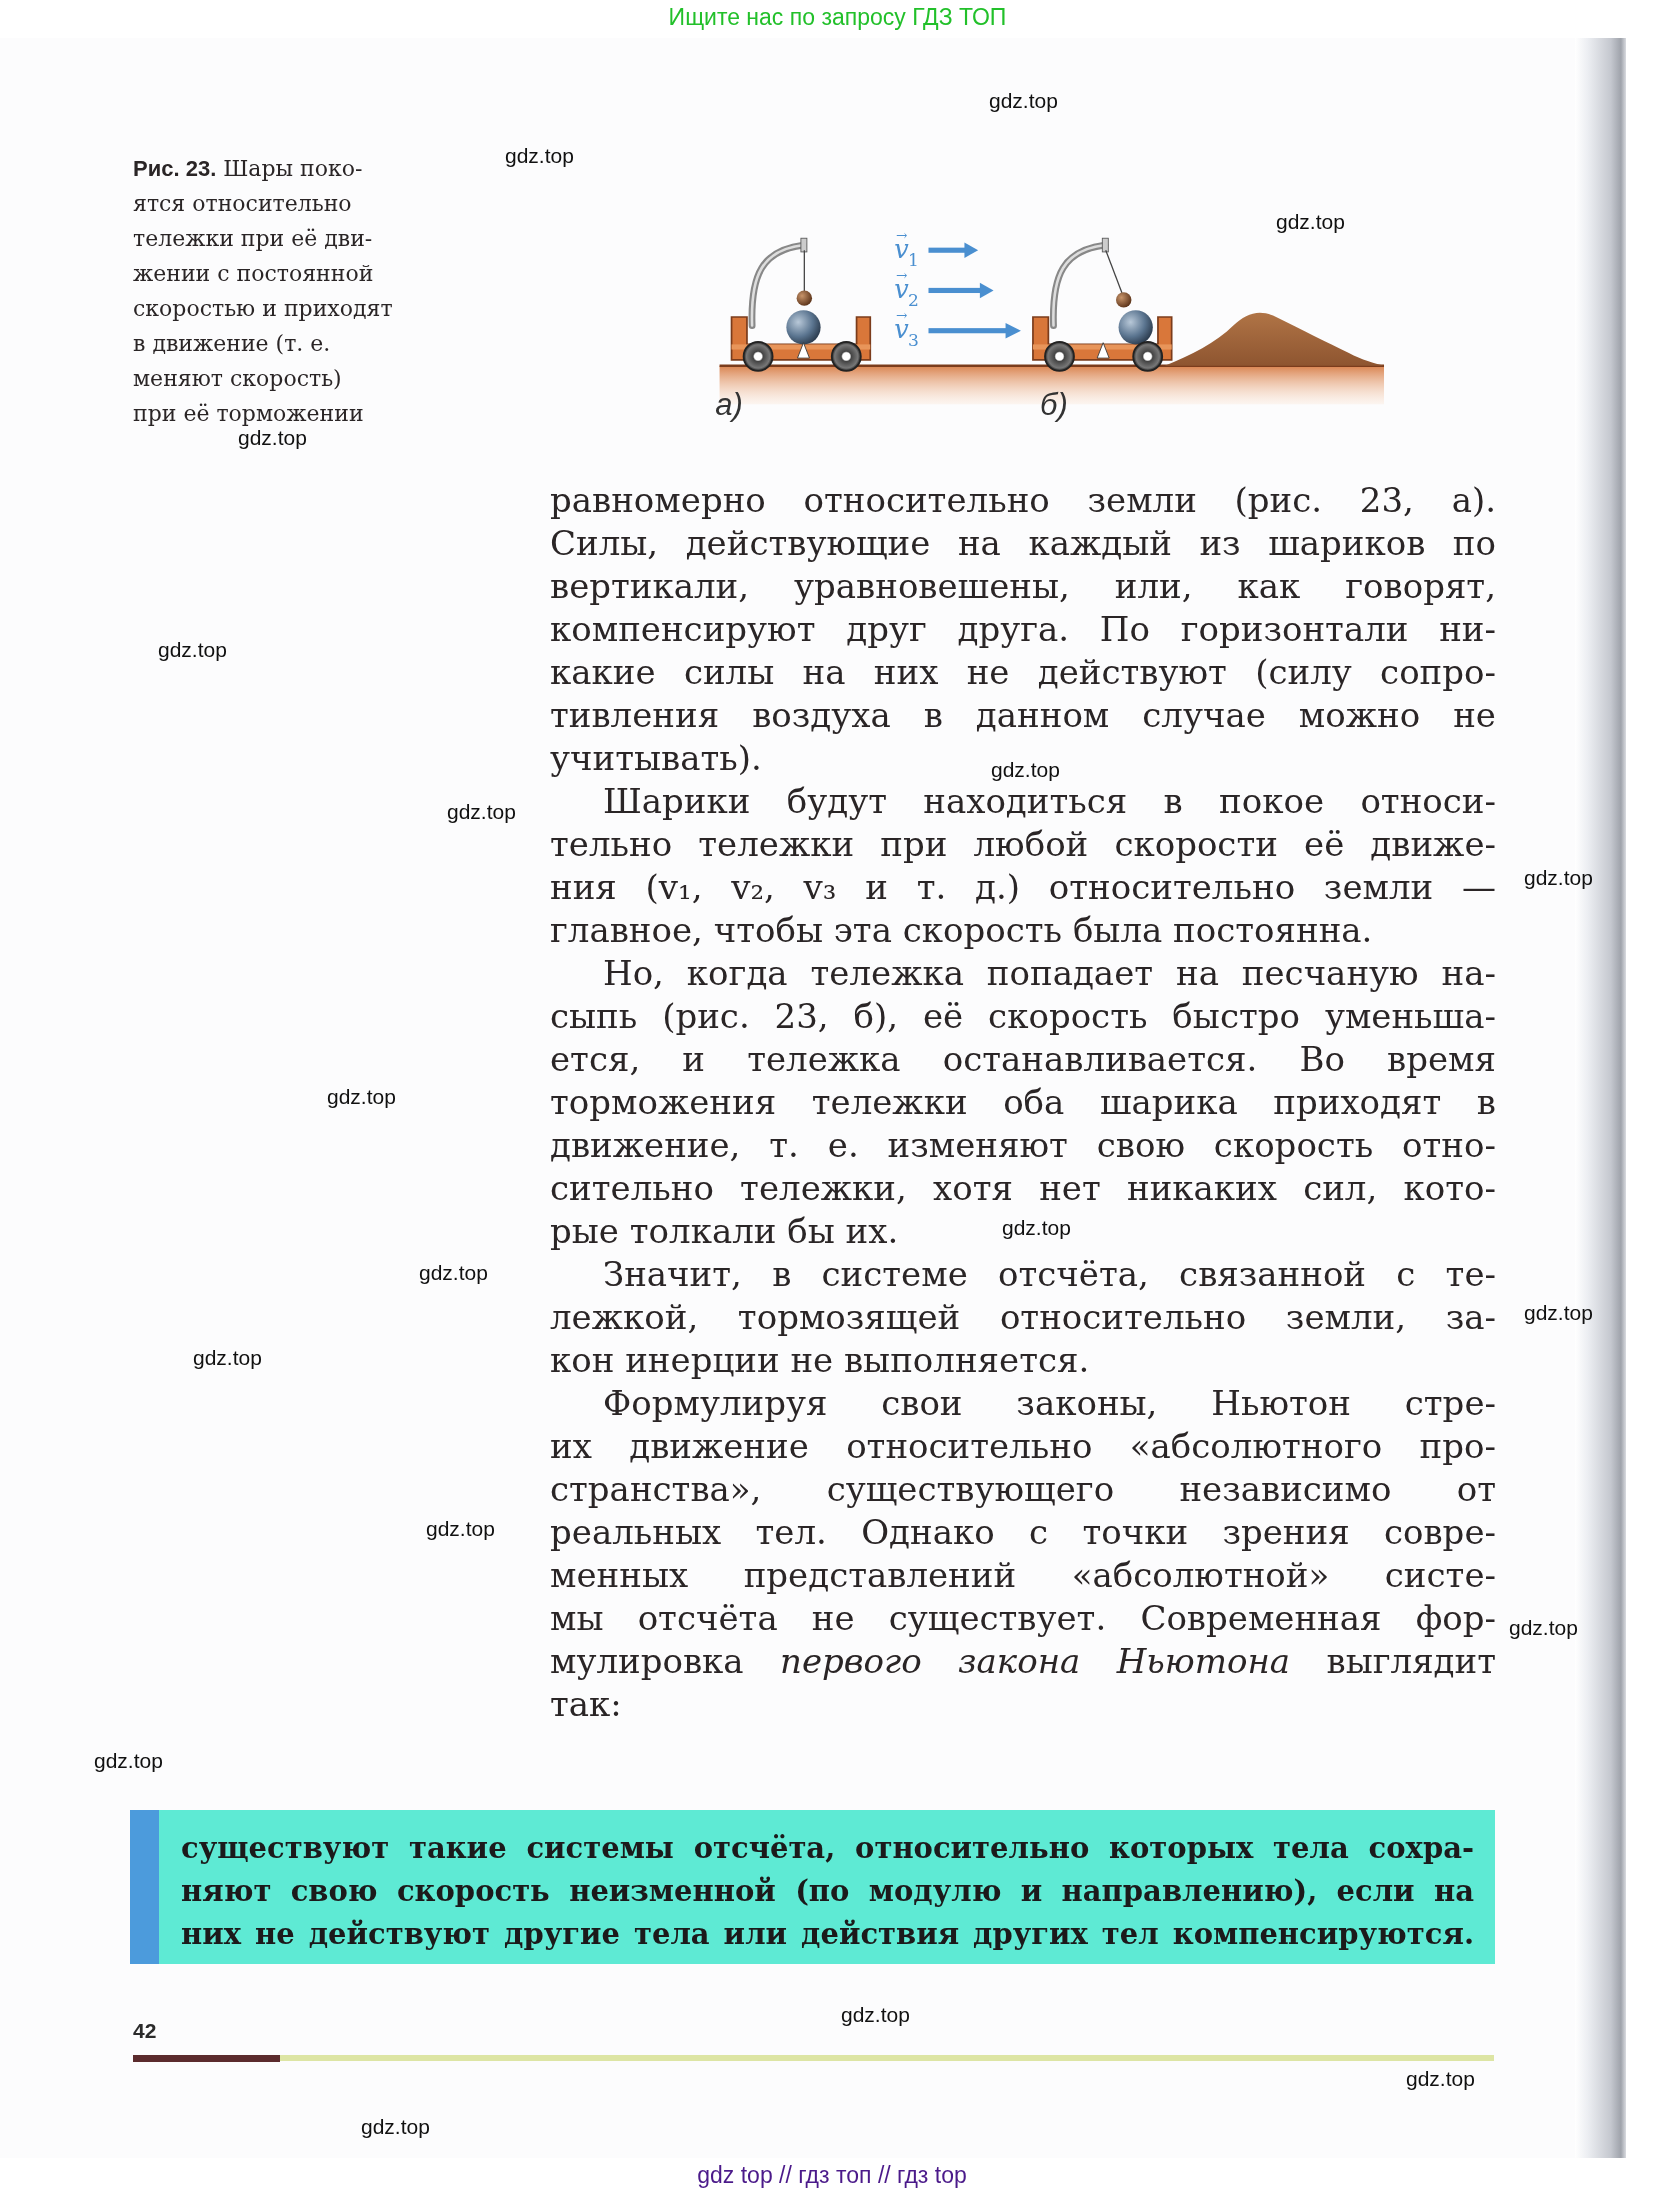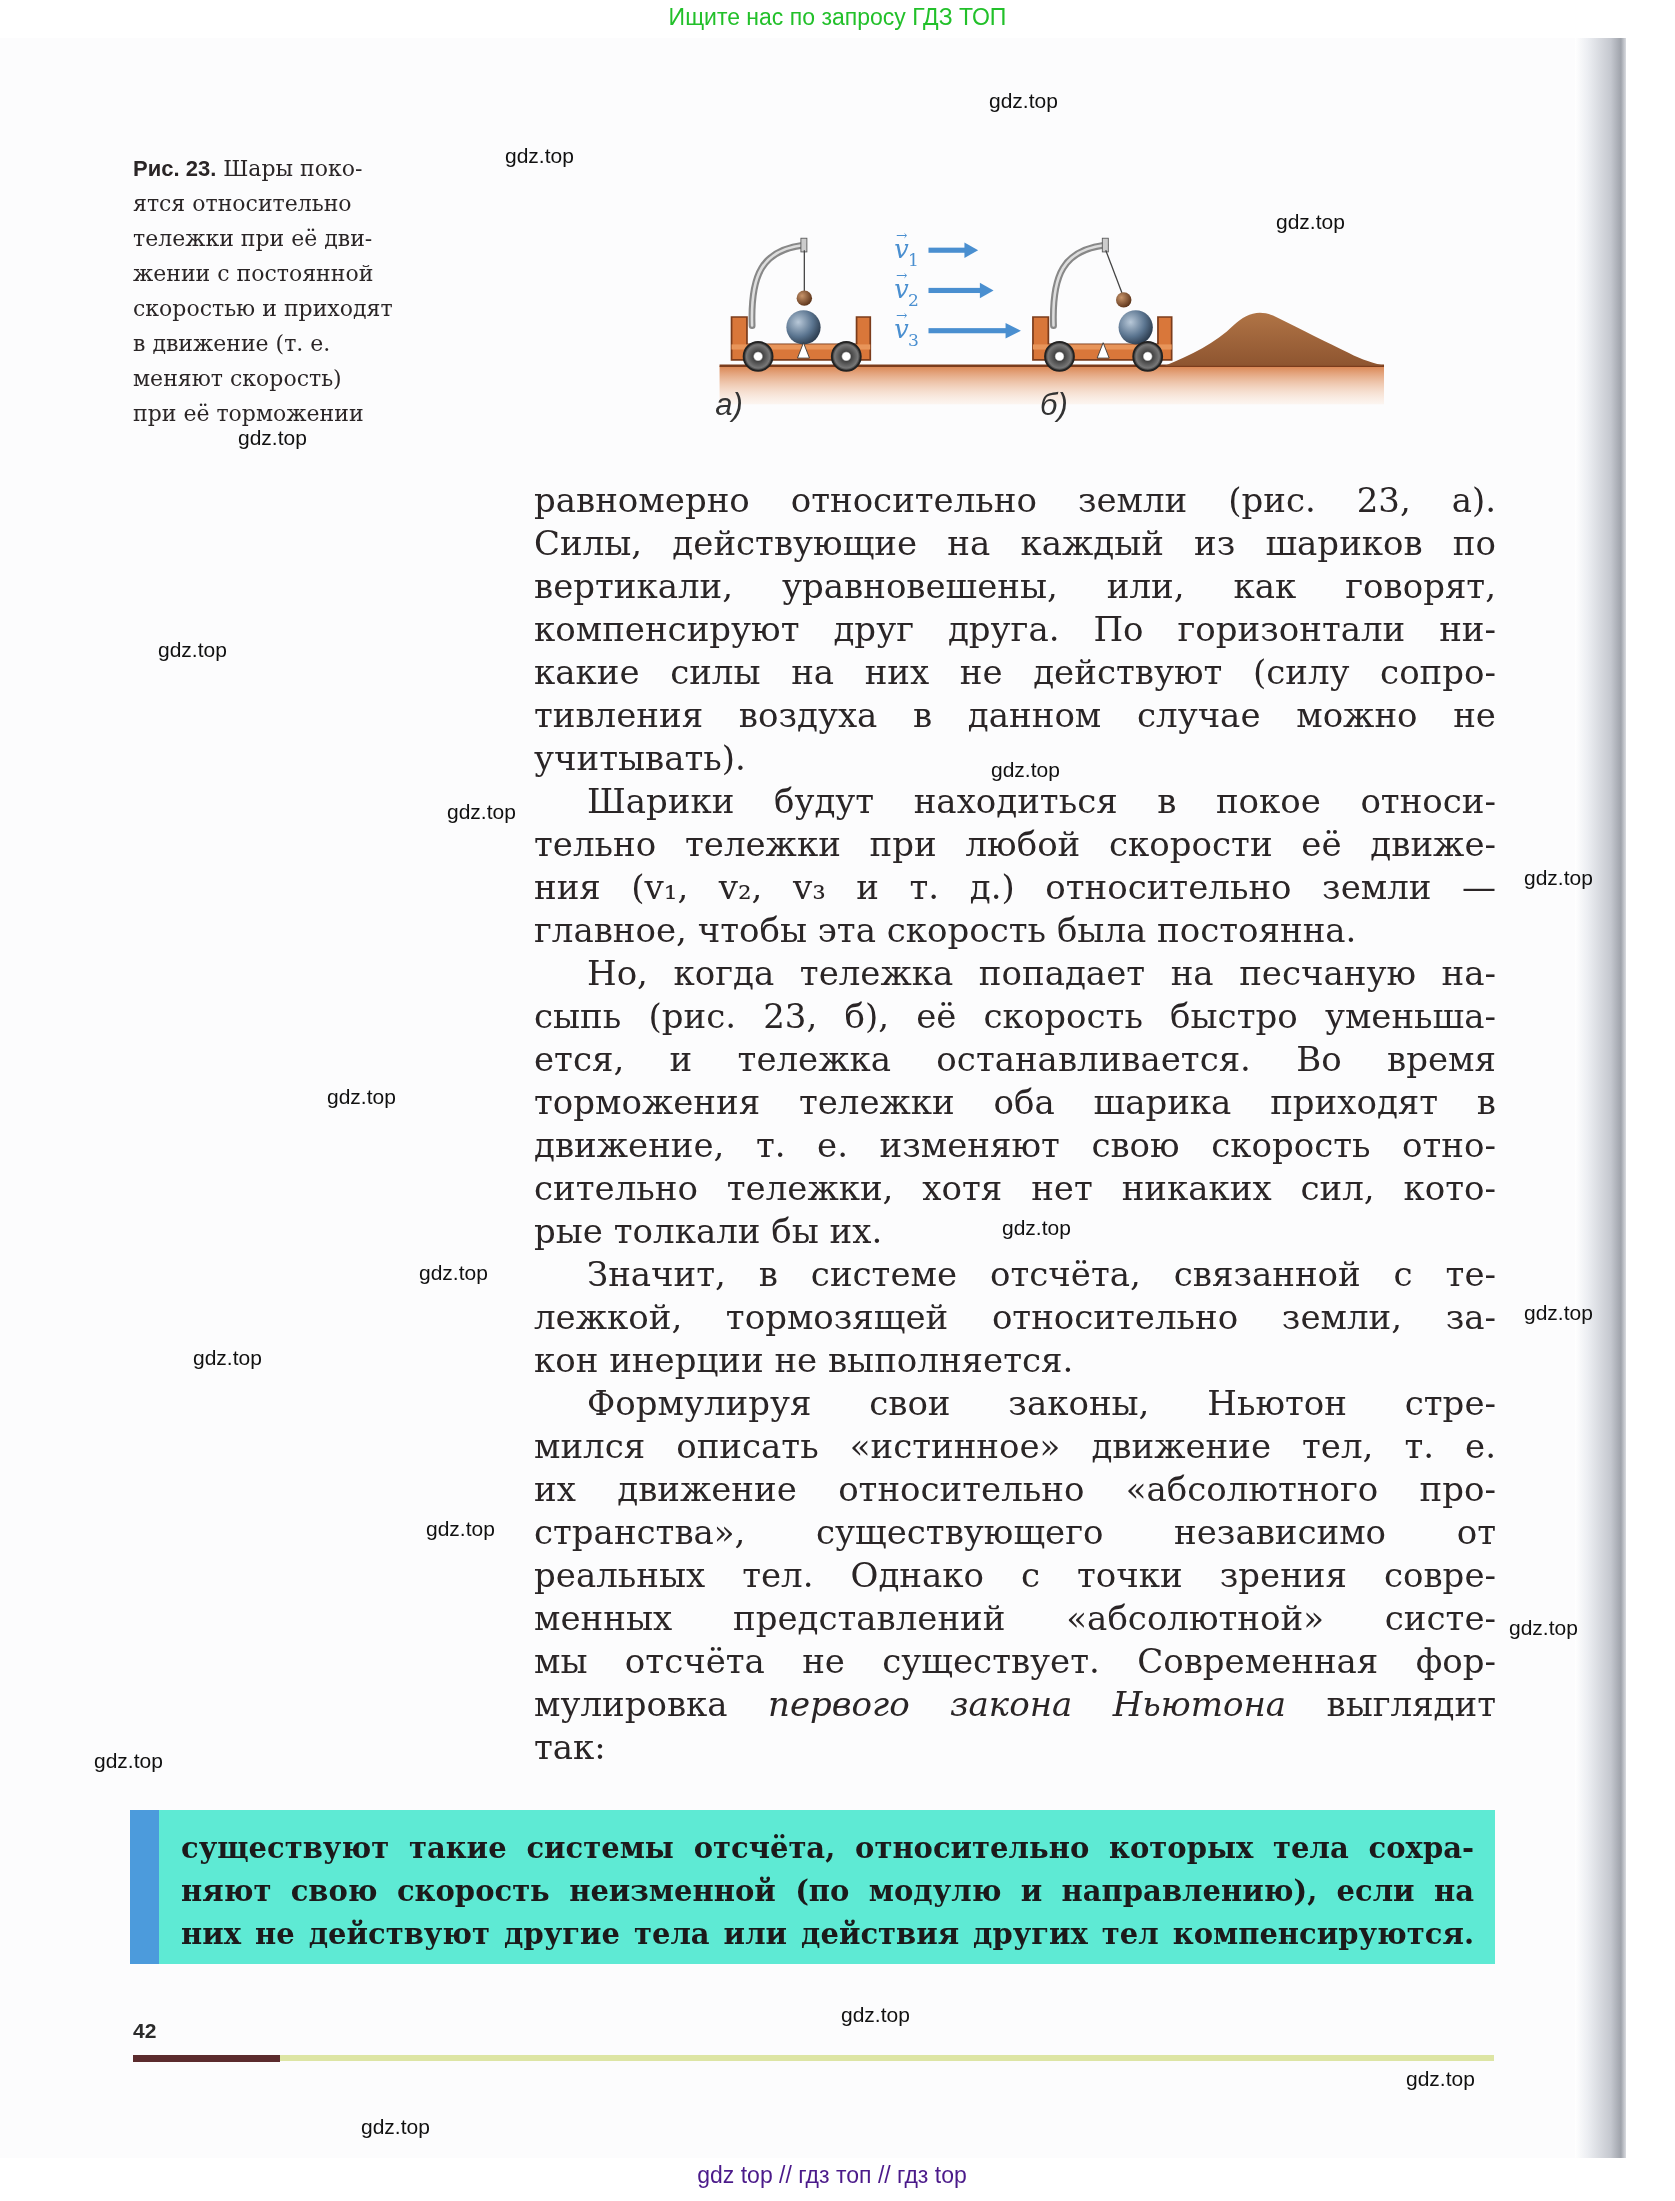--- a/index.html
+++ b/index.html
@@ -31,21 +31,21 @@
   .fig-letter {
     position: absolute; font-family: "Liberation Sans", sans-serif; font-style: italic;
     font-size: 31px; color: #333;
   }
   .body-text {
     position: absolute; left: 534px; top: 479px; width: 962px;
     font-size: 34px; line-height: 43px; color: #2a2526;
     text-align: justify;
   }
   .body-text p { margin: 0; }
-  .body-text .line { display: block; text-align: justify; text-align-last: justify; white-space: nowrap; }
+  .body-text .line { display: block; text-align: justify; text-align-last: justify; white-space: nowrap; margin-left: 16px; }
   .body-text .line.last { text-align-last: left; }
   .body-text i { font-style: italic; }
   .law-box {
     position: absolute; left: 130px; top: 1810px; width: 1365px; height: 154px;
     background: #5eead4;
   }
   .law-stripe { position: absolute; left: 0; top: 0; width: 29px; height: 154px; background: #4c9bdc; }
   .law-text {
     position: absolute; left: 51px; top: 17px; width: 1293px;
     font-size: 29px; line-height: 43px; font-weight: bold; color: #1c1a1b;
@@ -197,21 +197,20 @@
     <span class="line">сительно тележки, хотя нет никаких сил, кото-</span>
     <span class="line last">рые толкали бы их.</span>
   </p>
   <p>
     <span class="line" style="padding-left:53px;">Значит, в системе отсчёта, связанной с те-</span>
     <span class="line">лежкой, тормозящей относительно земли, за-</span>
     <span class="line last">кон инерции не выполняется.</span>
   </p>
   <p>
     <span class="line" style="padding-left:53px;">Формулируя свои законы, Ньютон стре-</span>
-    <span class="line">мился описать «истинное» движение тел, т. е.</span>
     <span class="line">их движение относительно «абсолютного про-</span>
     <span class="line">странства», существующего независимо от</span>
     <span class="line">реальных тел. Однако с точки зрения совре-</span>
     <span class="line">менных представлений «абсолютной» систе-</span>
     <span class="line">мы отсчёта не существует. Современная фор-</span>
     <span class="line"><span>мулировка </span><i>первого закона Ньютона</i><span> выглядит</span></span>
     <span class="line last">так:</span>
   </p>
 </div>
 

